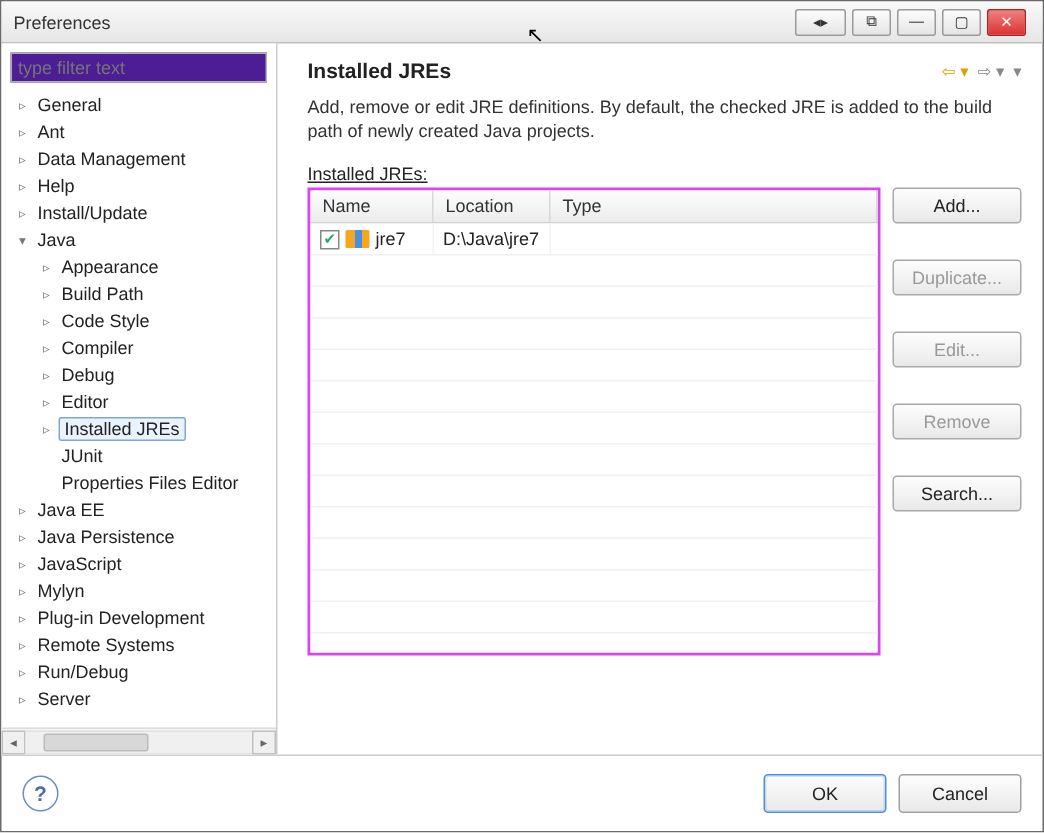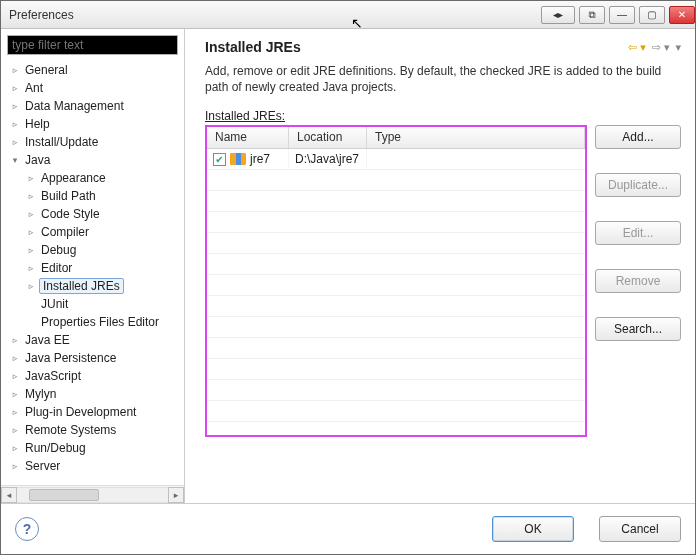--- a/index.html
+++ b/index.html
@@ -18,21 +18,21 @@
     display: flex;
     flex-direction: column;
     position: relative;
   }
   .titlebar {
     height: 28px;
     background: linear-gradient(#fafafa, #e6e6e6);
     border-bottom: 1px solid #c0c0c0;
     display: flex;
     align-items: center;
-    padding: 0 0 0 8px;
+    padding: 0 11px 0 8px;
     justify-content: center;
   }
   .titlebar .title { flex: 1; font-size: 12px; color: #333; }
   .winbtns { display: flex; gap: 4px; }
   .winbtn {
     width: 26px; height: 18px;
     border: 1px solid #9a9a9a;
     background: linear-gradient(#fcfcfc,#e5e5e5);
     border-radius: 2px;
     display:flex;align-items:center;justify-content:center;
@@ -53,21 +53,21 @@
     flex-direction: column;
     background: #fff;
   }
   .filter {
     margin: 6px;
     height: 20px;
     border: 1px solid #b0b0b0;
     padding: 2px 4px;
     color: #888;
     font-size: 12px;
-    background: #000000;
+    background: #4c1d95;
   }
   .tree {
     flex: 1;
     overflow: auto;
     padding: 0 2px 4px 2px;
     white-space: nowrap;
   }
   .tree-row {
     display: flex;
     align-items: center;
@@ -162,21 +162,21 @@
   }
   .help {
     width:24px;height:24px;border:1.5px solid #6a8cbf;border-radius:50%;
     display:flex;align-items:center;justify-content:center;
     color:#4a6ea8;font-weight:bold;font-size:14px;
   }
   .footer .spacer { flex:1;}
   .footer .fbtn {
     width:82px;height:26px;border:1px solid #a0a0a0;background:linear-gradient(#fdfdfd,#e9e9e9);
     border-radius:3px;font-size:12px;color:#222;
-    display:flex;align-items:center;justify-content:center;margin-left:25px;
+    display:flex;align-items:center;justify-content:center;margin-left:8px;
   }
   .footer .fbtn.primary { border-color:#4d90d6; box-shadow:0 0 0 1px rgba(77,144,214,.25) inset;}
   .cursor {
     position:absolute; left:350px; top:14px; font-size:14px; color:#000; pointer-events:none;
   }
 </style>
 </head>
 <body>
 
 <div class="window">

